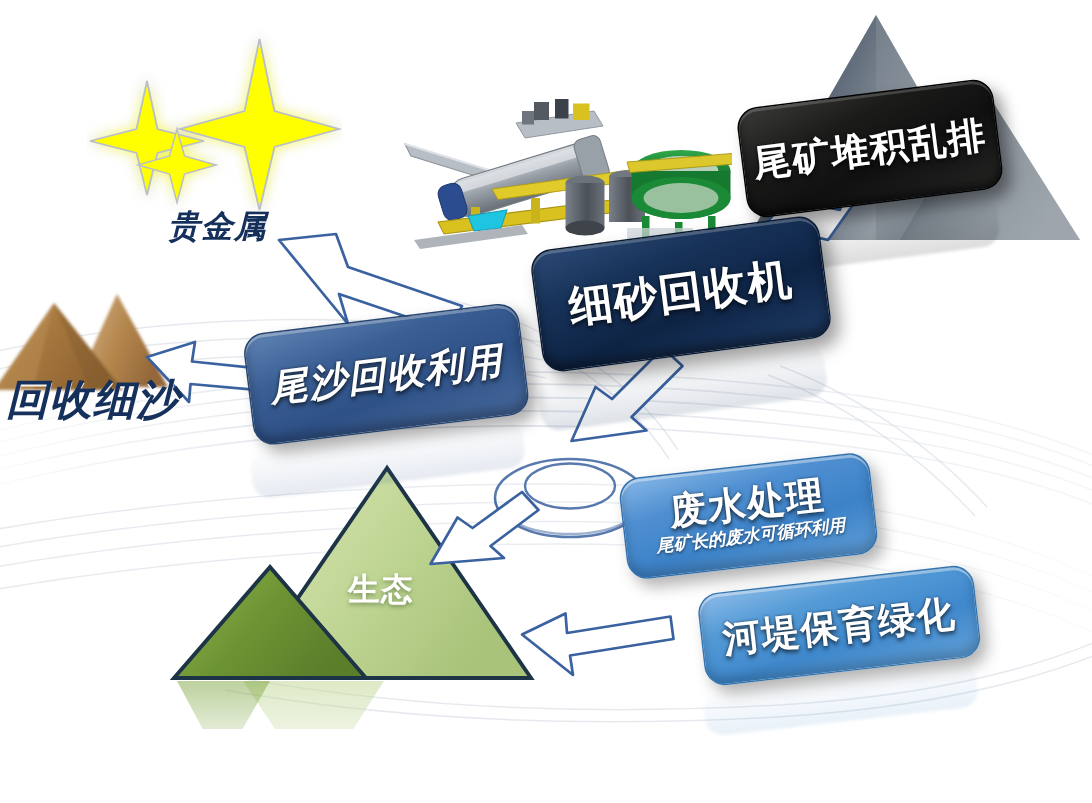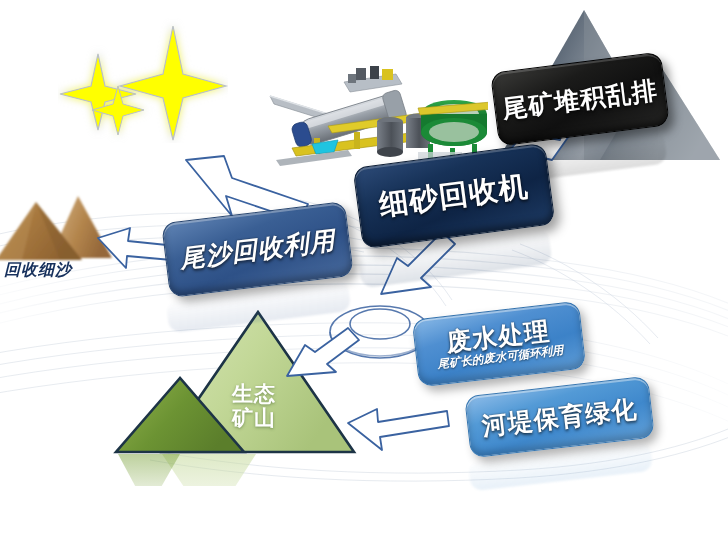--- a/index.html
+++ b/index.html
@@ -77,21 +77,21 @@
   #box-river .t1{font-size:25px;}
 
   
   .refl{position:absolute;pointer-events:none;opacity:.28;
         transform:scaleY(-1);filter:blur(1px);border-radius:12px;}
 
   
   .cap{position:absolute;font-weight:bold;font-style:italic;color:#16305c;
        white-space:nowrap;text-shadow:0 1px 0 rgba(255,255,255,.9);}
   #cap-metal{left:112px;top:137px;font-size:21px;letter-spacing:1px;}
-  #cap-sand{left:4px;top:260px;font-size:16px;letter-spacing:1px;}
+  #cap-sand{left:4px;top:248px;font-size:28px;letter-spacing:1px;}
 
   
   #sparkles{position:absolute;left:58px;top:18px;width:170px;height:125px;}
 
   
   #machine{position:absolute;left:268px;top:52px;width:220px;height:122px;}
 
   
   .tri-wrap{position:absolute;}
   #gray-mtns{left:488px;top:4px;width:240px;height:160px;}
@@ -314,21 +314,20 @@
 
     <polygon points="146,148 52,148 100,220" fill="url(#gnReflL)"></polygon>
     <polygon points="70,148 8,148 38,204" fill="url(#gnReflD)"></polygon>
 
     <polygon points="148,6 52,146 244,146" fill="url(#gnLight)" stroke="#1d3446" stroke-width="2.6"></polygon>
 
     <polygon points="70,72 6,146 134,146" fill="url(#gnDark)" stroke="#1d3446" stroke-width="2.6"></polygon>
   </svg>
   <div class="mtn-label" id="label-eco">
     <div>生态</div>
-    <div>矿山</div>
   </div>
 
   <svg class="arrows" viewBox="0 0 728 535">
     <g fill="#ffffff" stroke="#3a62a0" stroke-width="1.8" stroke-linejoin="round">
 
       <g transform="translate(0,0)">
         <path d="M524,133 L560,140 L568,110 L586,112 L552,160 L510,150 Z"></path>
       </g>
 
       <g>
@@ -380,15 +379,16 @@
 
   <div class="box" id="box-water">
     <div class="t1">废水处理</div>
     <div class="t2">尾矿长的废水可循环利用</div>
   </div>
 
   <div class="box" id="box-river">
     <div class="t1">河堤保育绿化</div>
   </div>
 
+  <div class="cap" id="cap-metal">贵金属</div>
   <div class="cap" id="cap-sand">回收细沙</div>
 
 </div>
 
 </body></html>

